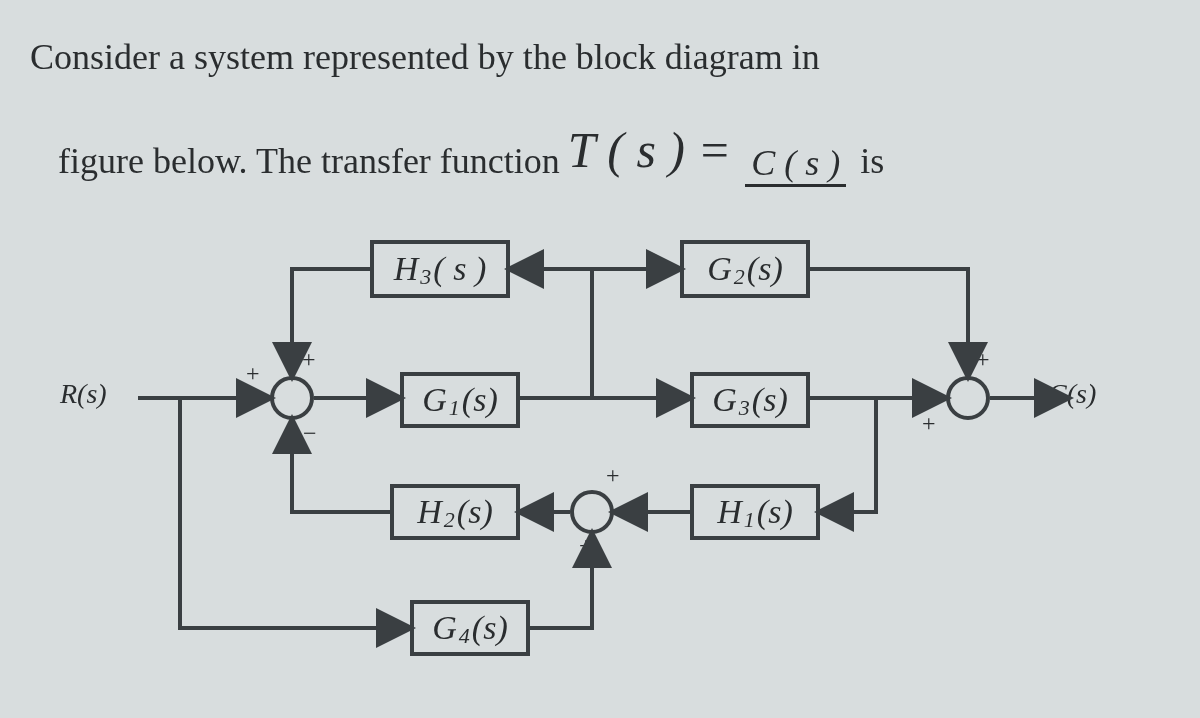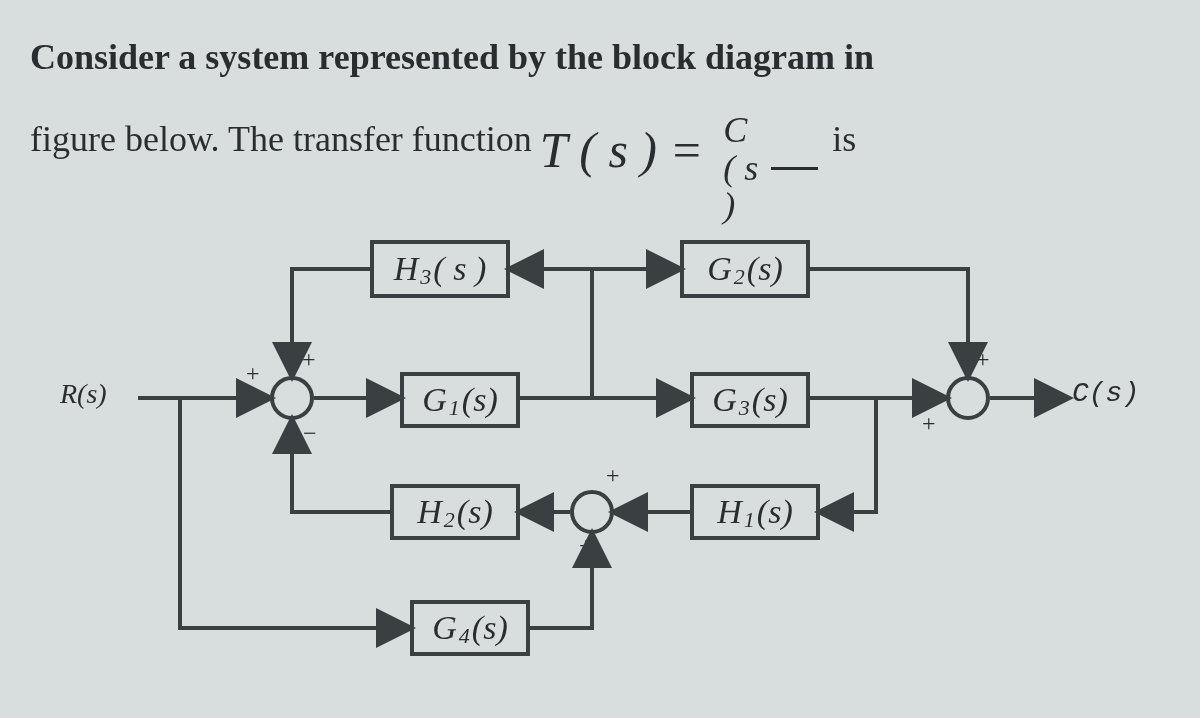--- a/index.html
+++ b/index.html
@@ -18,30 +18,31 @@
     box-sizing: border-box;
     padding: 30px 30px 0 30px;
   }
   .prompt {
     font-size: 36px;
     line-height: 1.55;
   }
   .prompt .line1 {
     display: block;
     margin-bottom: 26px;
-    font-weight: bold;
   }
   .prompt .line2 {
     display: flex;
-    align-items: flex-start;
+    align-items: flex-end;
     flex-wrap: nowrap;
     gap: 8px;
+    margin-left: 28px;
   }
   .frac {
     display: inline-flex;
+    flex-direction: column;
     align-items: center;
     font-style: italic;
     font-size: 36px;
     line-height: 1.05;
     vertical-align: middle;
     margin: 0 6px;
   }
   .frac .num, .frac .den {
     padding: 0 6px;
   }
@@ -133,21 +134,21 @@
         <span class="num">C ( s )</span>
         <span class="bar"></span>
       </span>
       <span>is</span>
     </span>
   </div>
 
   <div class="diagram">
 
     <div class="label" style="left:0px; top:148px;">R(s)</div>
-    <div class="label" style="left:1012px; top:148px;font-family:Liberation Mono, monospace;">C(s)</div>
+    <div class="label" style="left:988px; top:148px;">C(s)</div>
 
     <div class="sum" style="left:210px; top:146px;"></div>
     <div class="sum" style="left:510px; top:260px;"></div>
     <div class="sum" style="left:886px; top:146px;"></div>
 
     <div class="sign" style="left:242px; top:116px;">+</div>
     <div class="sign" style="left:186px; top:130px;">+</div>
     <div class="sign" style="left:243px; top:190px;">−</div>
 
     <div class="sign" style="left:546px; top:232px;">+</div>

